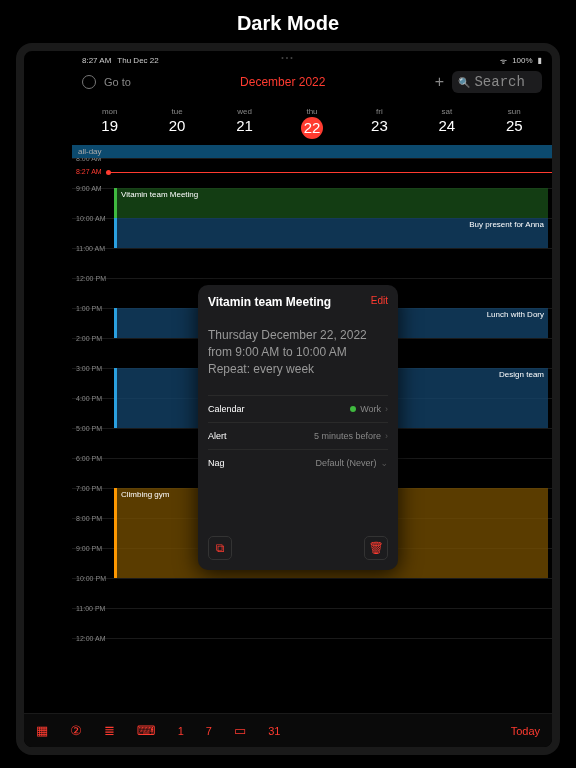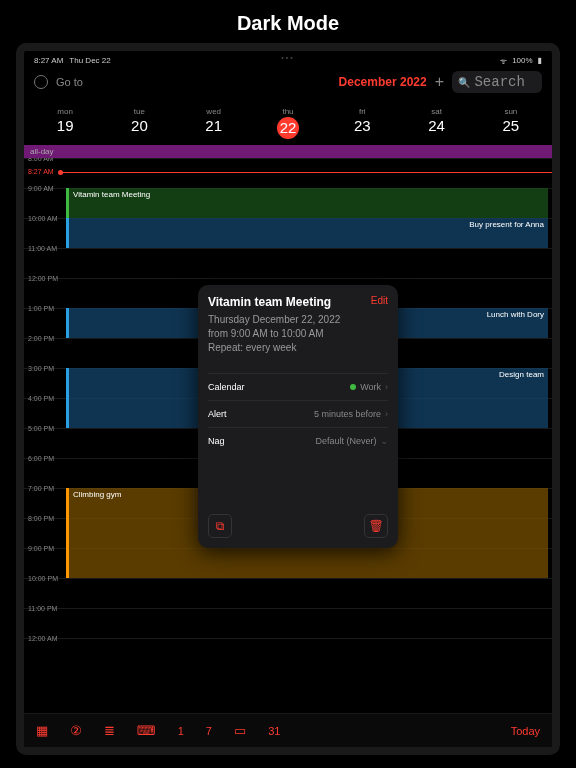--- a/index.html
+++ b/index.html
@@ -1,59 +1,59 @@
 <!DOCTYPE html>
 <html><head>
 <meta charset="utf-8">
 <style>
   * { margin: 0; padding: 0; box-sizing: border-box; font-family: -apple-system, "Helvetica Neue", Arial, sans-serif; }
   body { background: #000; width: 576px; height: 768px; overflow: hidden; color: #fff; }
   .title { text-align: center; font-size: 20px; font-weight: 600; padding: 12px 0 8px; }
-  .tablet { margin: 0 auto; width: 544px; height: 712px; background: #000; border: 8px solid #1a1a1a; border-radius: 10px; position: relative; overflow: hidden; }
+  .tablet { margin: 0 auto; width: 544px; height: 712px; background: #000; border: 8px solid #1a1a1a; border-radius: 16px; position: relative; overflow: hidden; padding-left: 48px; }
   .notch { position: absolute; top: 3px; left: 50%; transform: translateX(-50%); font-size: 7px; color: #444; letter-spacing: 2px; }
 
   .statusbar { display: flex; justify-content: space-between; align-items: center; padding: 4px 10px 2px; font-size: 8px; color: #ccc; }
   .statusbar .left { display: flex; gap: 6px; }
   .statusbar .right { display: flex; gap: 5px; align-items: center; }
 
   .header { display: flex; align-items: center; padding: 3px 10px 2px; gap: 8px; }
   .header .clock-icn { width: 14px; height: 14px; border: 1px solid #777; border-radius: 50%; position: relative; }
   .header .goto { color: #888; font-size: 11px; }
-  .header .month { flex: 1; text-align: right; color: #ff3b30; font-size: 12px; font-weight: 700; }
+  .header .month { flex: 1; text-align: center; color: #ff3b30; font-size: 12px; font-weight: 400; }
   .header .plus { color: #888; font-size: 16px; line-height: 1; }
   .header .search { background: #1c1c1e; border-radius: 6px; padding: 3px 6px; display: flex; align-items: center; gap: 4px; width: 90px; }
   .header .search span.mag { color: #888; font-size: 10px; }
   .header .search span.ph { color: #888; font-size: 14px; font-family: Liberation Mono, monospace; }
 
   .days { display: flex; padding: 0 4px 6px; margin-top: 12px; }
   .day { flex: 1; text-align: center; }
   .day .dow { font-size: 8px; color: #888; }
   .day .num { font-size: 15px; color: #fff; margin-top: 1px; }
   .day.sel .num { background: #ff3b30; border-radius: 50%; width: 22px; height: 22px; line-height: 22px; display: inline-block; }
 
-  .allday { background: #701a75; font-size: 8px; color: #aaa; padding: 2px 6px; }
+  .allday { background: #0c4a6e; font-size: 8px; color: #aaa; padding: 2px 6px; }
 
   .grid { position: relative; height: 540px; overflow: hidden; }
   .hourrow { position: absolute; left: 0; right: 0; height: 30px; border-top: 1px solid #1a1a1a; }
   .hourlabel { position: absolute; left: 4px; top: -4px; font-size: 7px; color: #888; }
   .nowline { position: absolute; left: 38px; right: 0; height: 1px; background: #ff3b30; }
   .nowline::before { content: ""; position: absolute; left: -4px; top: -2px; width: 5px; height: 5px; background: #ff3b30; border-radius: 50%; }
   .nowlabel { position: absolute; left: 4px; font-size: 7px; color: #ff3b30; }
 
   .event { position: absolute; left: 42px; right: 4px; border-left: 3px solid; padding: 2px 4px; font-size: 8px; color: #fff; overflow: hidden; }
   .ev-green { background: rgba(26,82,26,0.75); border-color: #3fb93f; }
   .ev-blue  { background: rgba(20,70,110,0.75); border-color: #2aa0e0; text-align: right; }
   .ev-orange{ background: rgba(120,80,0,0.75); border-color: #ff9800; }
 
   .popover { position: absolute; top: 234px; left: 174px; width: 200px; background: #1c1c1e; border-radius: 10px; padding: 10px; box-shadow: 0 4px 22px rgba(0,0,0,0.8); z-index: 20; }
   .popover::before { content:""; position:absolute; top:-6px; left:50%; transform:translateX(-50%); border:6px solid transparent; border-bottom-color:#1c1c1e; }
   .popover .hdr { display: flex; justify-content: space-between; align-items: flex-start; }
   .popover .hdr .ttl { font-size: 12px; font-weight: 600; }
   .popover .hdr .edit { color: #ff3b30; font-size: 10px; }
-  .popover .sub { font-size: 10px; color: #999; margin-top: 4px; line-height: 1.4; }
+  .popover .sub { font-size: 12px; color: #999; margin-top: 18px; line-height: 1.4; }
   .popover .row { display: flex; justify-content: space-between; align-items: center; font-size: 9px; color: #fff; padding: 8px 0; border-top: 1px solid #2a2a2a; }
   .popover .row:first-of-type { margin-top: 18px; }
   .popover .row .val { color: #888; display: flex; align-items: center; gap: 4px; }
   .popover .row .dot { width: 6px; height: 6px; border-radius: 50%; display: inline-block; }
   .popover .row .chev { color: #555; font-size: 9px; }
   .popover .actions { display: flex; justify-content: space-between; margin-top: 60px; }
   .popover .actions .btn { width: 24px; height: 24px; border: 1px solid #333; border-radius: 5px; display: flex; align-items: center; justify-content: center; color: #ff3b30; font-size: 12px; }
 
   .toolbar { position: absolute; bottom: 0; left: 0; right: 0; height: 34px; background: #0a0a0a; border-top: 1px solid #1a1a1a; display: flex; align-items: center; justify-content: space-between; padding: 0 12px; }
   .toolbar .group { display: flex; gap: 22px; align-items: center; }

